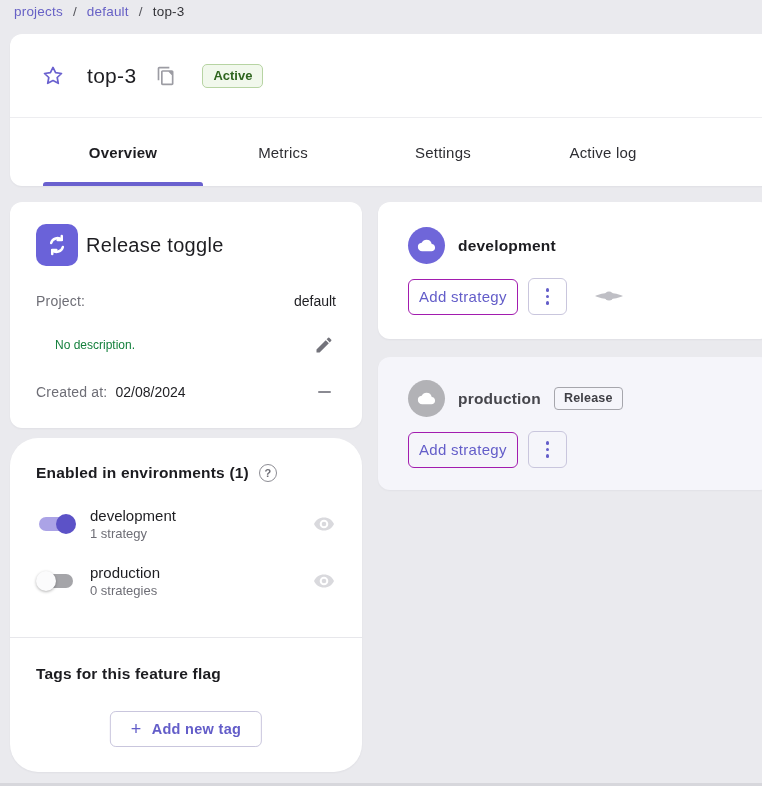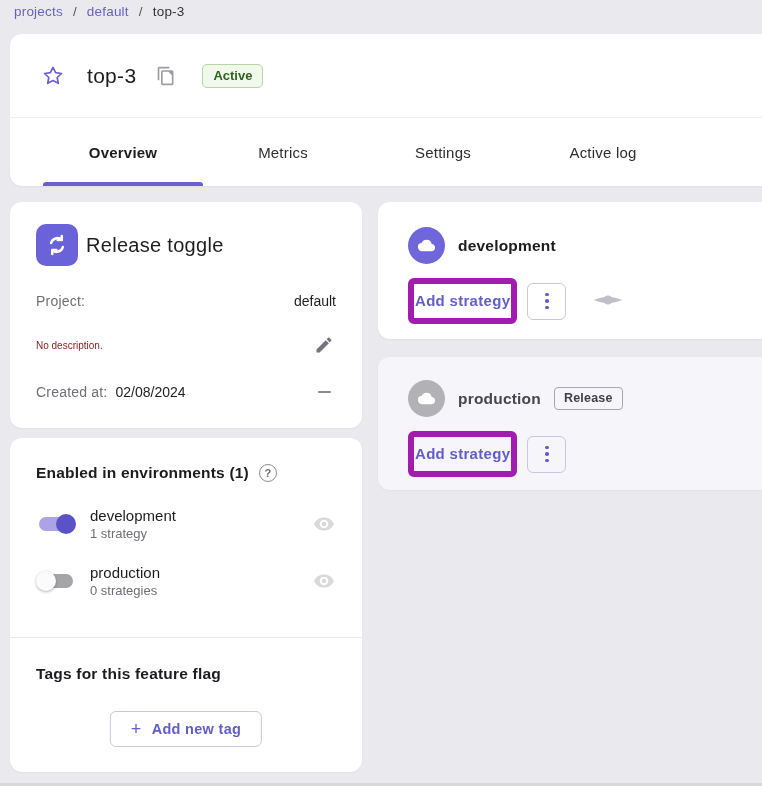--- a/index.html
+++ b/index.html
@@ -32,27 +32,27 @@
   .tab.active::after { content:""; position:absolute; left:0; right:0; bottom:0; height:4px; background:#6a61cf; border-radius:3px 3px 0 0; }
 
   
   .type-card { top:202px; left:10px; width:352px; height:226px; padding:22px 26px; }
   .type-head { display:flex; align-items:center; }
   .type-icon { width:42px; height:42px; border-radius:10px; background:#6a62d9; display:flex; align-items:center; justify-content:center; }
   .type-title { font-size:20px; color:#1e1e22; margin-left:8px; letter-spacing:.3px; }
   .meta-row { display:flex; align-items:center; justify-content:space-between; margin-top:27px; font-size:14px; }
   .meta-label { color:#6e6e76; letter-spacing:.2px; }
   .meta-value { color:#1e1e22; }
-  .desc-text { font-size:10px; color:#7f1d1d; }
+  .desc-text { font-size:12px; color:#15803d;margin-left:19px; }
   .icon-btn { width:24px; height:24px; display:flex; align-items:center; justify-content:center; cursor:pointer; }
   .minus-glyph { width:13px; height:2.5px; background:#8a8a92; border-radius:2px; }
   .created-left { display:flex; gap:8px; }
 
   
-  .env-card { top:438px; left:10px; width:352px; height:334px; padding:26px 26px 0; }
+  .env-card { top:438px; left:10px; width:352px; height:334px; padding:26px 26px 0;border-radius:28px; }
   .env-title-row { display:flex; align-items:center; gap:10px; }
   .env-title { font-size:15.5px; font-weight:700; color:#1c1c20; letter-spacing:.2px; }
   .help-icon { width:18px; height:18px; border:1.5px solid #8d8d94; border-radius:50%; color:#6e6e76; font-size:11px; font-weight:700; display:flex; align-items:center; justify-content:center; cursor:pointer; }
   .env-row { display:flex; align-items:center; margin-top:25px; }
   .env-texts { margin-left:14px; }
   .env-name { font-size:15px; color:#1e1e22; }
   .env-strategies { font-size:13px; color:#6e6e76; margin-top:2px; }
   .eye-btn { margin-left:auto; width:24px; height:24px; cursor:pointer; }
   
   .switch { position:relative; width:40px; height:24px; cursor:pointer; flex:0 0 40px; }
@@ -73,21 +73,21 @@
   .prod-panel { top:357px; left:378px; width:394px; height:133px; padding:23px 30px; background:#f5f5fa; border-radius:12px; position:absolute; box-shadow:0 1px 2px rgba(30,30,60,.04); }
   .panel-head { display:flex; align-items:center; }
   .env-avatar { width:37px; height:37px; border-radius:50%; display:flex; align-items:center; justify-content:center; flex:0 0 37px; }
   .env-avatar.dev { background:#6f66d9; }
   .env-avatar.prod { background:#b2b2b6; }
   .panel-name { font-size:15.5px; font-weight:700; margin-left:13px; letter-spacing:.2px; }
   .dev-panel .panel-name { color:#1c1c20; }
   .prod-panel .panel-name { color:#46464c; }
   .disabled-badge { margin-left:13px; font-size:12.5px; font-weight:700; color:#3f3f45; border:1px solid #a6a6ac; border-radius:4px; padding:3px 9px 4px; letter-spacing:.2px; }
   .panel-buttons { display:flex; align-items:center; margin-top:14px; }
-  .add-strategy-btn { border:6px solid #a21caf; background:#fff; border-radius:6px; padding:8px 1px 9px; color:#635dc9; font-size:15px; font-weight:700; cursor:pointer; letter-spacing:.3px; }
+  .add-strategy-btn { border:1px solid #a21caf; background:#fff; border-radius:6px; padding:8px 10px 9px; color:#635dc9; font-size:15px; font-weight:400; cursor:pointer; letter-spacing:.3px; }
   .prod-panel .add-strategy-btn { background:transparent; }
   .kebab-btn { margin-left:10px; width:39px; height:37px; border:1px solid #c9c6dd; border-radius:6px; background:transparent; display:flex; flex-direction:column; align-items:center; justify-content:center; gap:3px; cursor:pointer; }
   .kebab-btn i { width:3.5px; height:3.5px; border-radius:50%; background:#635dc9; }
   .connector { margin-left:27px; opacity:.9; }
 
   .bottom-strip { position:absolute; left:0; right:0; bottom:0; height:3px; background:#d7d7dc; }
 </style>
 </head>
 <body>
 

